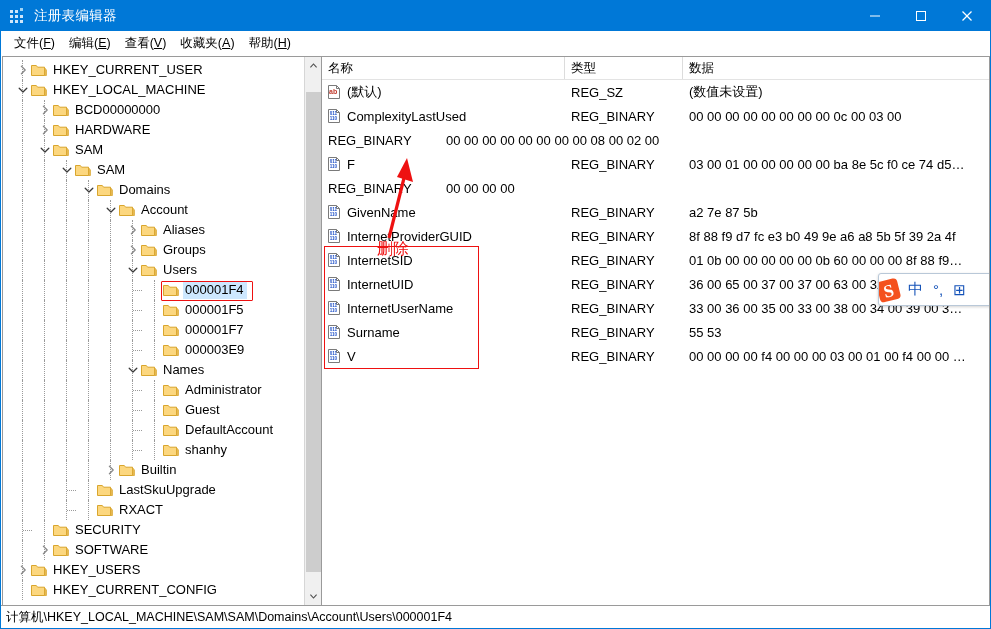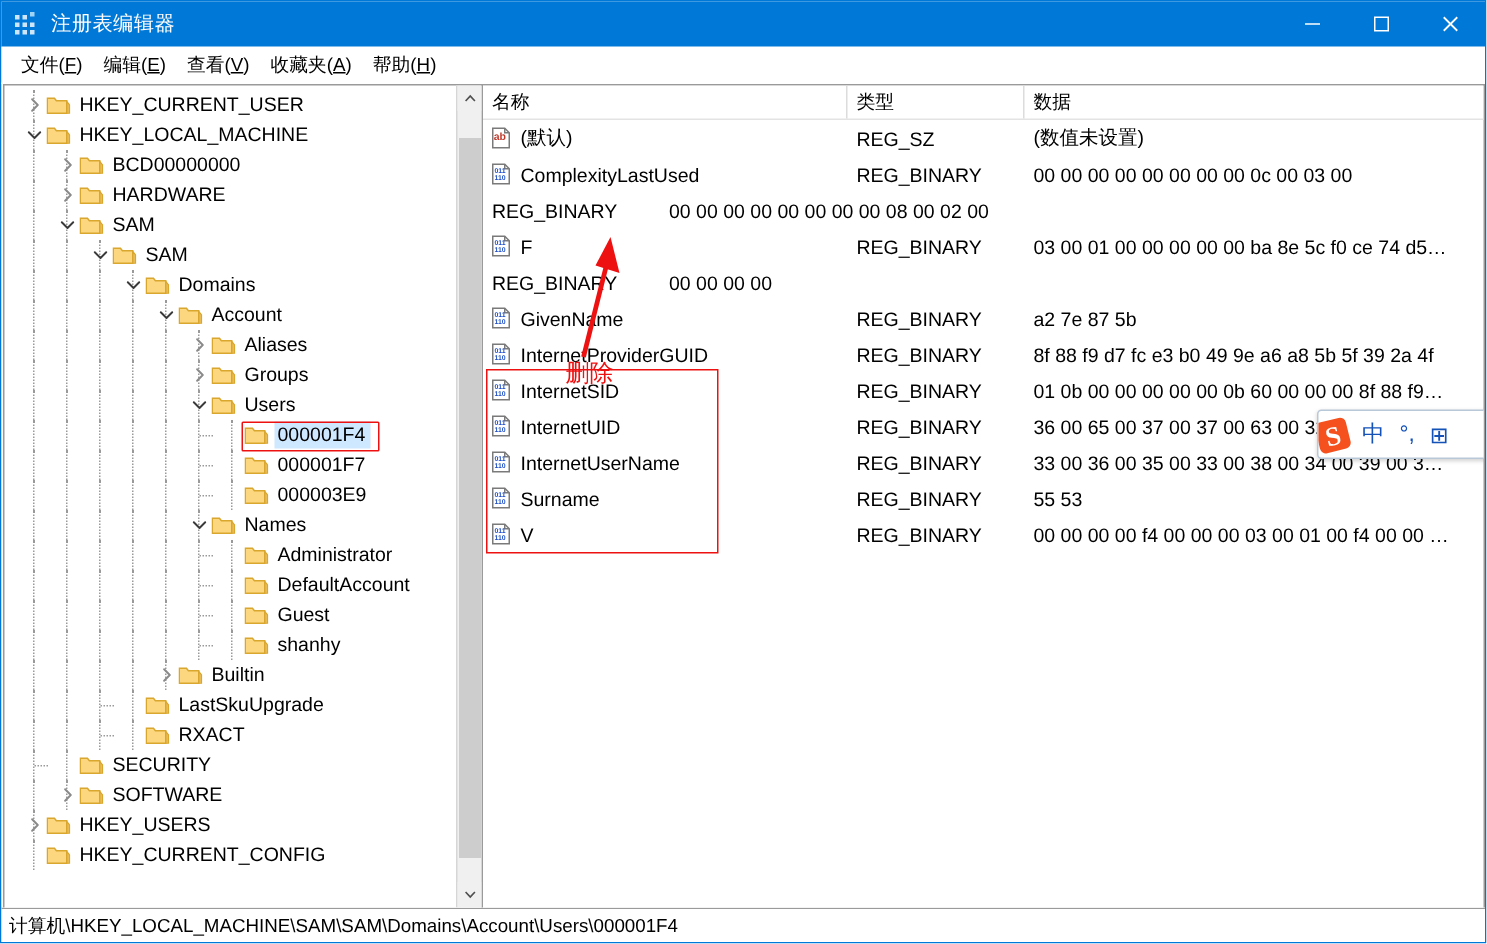--- a/index.html
+++ b/index.html
@@ -610,107 +610,107 @@
               <div class="elbow" style="left: 130px;"></div>
             </div>
             <div style="width: 144px; flex: 0 0 auto;"></div>
             <div class="twisty"></div>
             <div class="folder">
               <svg width="16" height="14" viewBox="0 0 16 14">
                 <path d="M0.5 2.5 L0.5 12.5 L13.5 12.5 L13.5 4.2 L6.6 4.2 L5.3 2.5 Z" fill="#fcd77f" stroke="#d9a62e" stroke-width="1"></path>
                 <path d="M13.5 4.6 L15.4 7.0 L15.4 12.5 L13.5 12.5 Z" fill="#e8bb55" stroke="#d9a62e" stroke-width=".8"></path>
               </svg>
             </div>
-            <div class="tlabel">000001F7</div>
+            <div class="tlabel">000001F5</div>
           </div>
           <div class="tnode">
             <div class="guides">
               <div class="guide" style="left: 19px;"></div>
               <div class="guide" style="left: 41px;"></div>
               <div class="guide" style="left: 63px;"></div>
               <div class="guide" style="left: 85px;"></div>
               <div class="guide" style="left: 107px;"></div>
               <div class="guide" style="left: 129px;"></div>
               <div class="guide" style="left: 151px;"></div>
               <div class="elbow" style="left: 130px;"></div>
             </div>
             <div style="width: 144px; flex: 0 0 auto;"></div>
             <div class="twisty"></div>
             <div class="folder">
               <svg width="16" height="14" viewBox="0 0 16 14">
                 <path d="M0.5 2.5 L0.5 12.5 L13.5 12.5 L13.5 4.2 L6.6 4.2 L5.3 2.5 Z" fill="#fcd77f" stroke="#d9a62e" stroke-width="1"></path>
                 <path d="M13.5 4.6 L15.4 7.0 L15.4 12.5 L13.5 12.5 Z" fill="#e8bb55" stroke="#d9a62e" stroke-width=".8"></path>
               </svg>
             </div>
-            <div class="tlabel">000003E9</div>
-          </div>
-          <div class="tnode">
-            <div class="guides">
-              <div class="guide" style="left: 19px;"></div>
-              <div class="guide" style="left: 41px;"></div>
-              <div class="guide" style="left: 63px;"></div>
-              <div class="guide" style="left: 85px;"></div>
-              <div class="guide" style="left: 107px;"></div>
-              <div class="guide" style="left: 129px;"></div>
-            </div>
-            <div style="width: 122px; flex: 0 0 auto;"></div>
-            <div class="twisty">
-              <svg width="10" height="10" viewBox="0 0 10 10">
-                <path d="M1.2 3.2 L5 7 L8.8 3.2" fill="none" stroke="#3a3a3a" stroke-width="1.3" stroke-linecap="round" stroke-linejoin="round"></path>
-              </svg>
-            </div>
-            <div class="folder">
-              <svg width="16" height="14" viewBox="0 0 16 14">
-                <path d="M0.5 2.5 L0.5 12.5 L13.5 12.5 L13.5 4.2 L6.6 4.2 L5.3 2.5 Z" fill="#fcd77f" stroke="#d9a62e" stroke-width="1"></path>
-                <path d="M13.5 4.6 L15.4 7.0 L15.4 12.5 L13.5 12.5 Z" fill="#e8bb55" stroke="#d9a62e" stroke-width=".8"></path>
-              </svg>
-            </div>
-            <div class="tlabel">Names</div>
+            <div class="tlabel">000001F7</div>
           </div>
           <div class="tnode">
             <div class="guides">
               <div class="guide" style="left: 19px;"></div>
               <div class="guide" style="left: 41px;"></div>
               <div class="guide" style="left: 63px;"></div>
               <div class="guide" style="left: 85px;"></div>
               <div class="guide" style="left: 107px;"></div>
               <div class="guide" style="left: 129px;"></div>
               <div class="guide" style="left: 151px;"></div>
               <div class="elbow" style="left: 130px;"></div>
             </div>
             <div style="width: 144px; flex: 0 0 auto;"></div>
             <div class="twisty"></div>
             <div class="folder">
               <svg width="16" height="14" viewBox="0 0 16 14">
                 <path d="M0.5 2.5 L0.5 12.5 L13.5 12.5 L13.5 4.2 L6.6 4.2 L5.3 2.5 Z" fill="#fcd77f" stroke="#d9a62e" stroke-width="1"></path>
                 <path d="M13.5 4.6 L15.4 7.0 L15.4 12.5 L13.5 12.5 Z" fill="#e8bb55" stroke="#d9a62e" stroke-width=".8"></path>
               </svg>
             </div>
-            <div class="tlabel">Administrator</div>
+            <div class="tlabel">000003E9</div>
+          </div>
+          <div class="tnode">
+            <div class="guides">
+              <div class="guide" style="left: 19px;"></div>
+              <div class="guide" style="left: 41px;"></div>
+              <div class="guide" style="left: 63px;"></div>
+              <div class="guide" style="left: 85px;"></div>
+              <div class="guide" style="left: 107px;"></div>
+              <div class="guide" style="left: 129px;"></div>
+            </div>
+            <div style="width: 122px; flex: 0 0 auto;"></div>
+            <div class="twisty">
+              <svg width="10" height="10" viewBox="0 0 10 10">
+                <path d="M1.2 3.2 L5 7 L8.8 3.2" fill="none" stroke="#3a3a3a" stroke-width="1.3" stroke-linecap="round" stroke-linejoin="round"></path>
+              </svg>
+            </div>
+            <div class="folder">
+              <svg width="16" height="14" viewBox="0 0 16 14">
+                <path d="M0.5 2.5 L0.5 12.5 L13.5 12.5 L13.5 4.2 L6.6 4.2 L5.3 2.5 Z" fill="#fcd77f" stroke="#d9a62e" stroke-width="1"></path>
+                <path d="M13.5 4.6 L15.4 7.0 L15.4 12.5 L13.5 12.5 Z" fill="#e8bb55" stroke="#d9a62e" stroke-width=".8"></path>
+              </svg>
+            </div>
+            <div class="tlabel">Names</div>
           </div>
           <div class="tnode">
             <div class="guides">
               <div class="guide" style="left: 19px;"></div>
               <div class="guide" style="left: 41px;"></div>
               <div class="guide" style="left: 63px;"></div>
               <div class="guide" style="left: 85px;"></div>
               <div class="guide" style="left: 107px;"></div>
               <div class="guide" style="left: 129px;"></div>
               <div class="guide" style="left: 151px;"></div>
               <div class="elbow" style="left: 130px;"></div>
             </div>
             <div style="width: 144px; flex: 0 0 auto;"></div>
             <div class="twisty"></div>
             <div class="folder">
               <svg width="16" height="14" viewBox="0 0 16 14">
                 <path d="M0.5 2.5 L0.5 12.5 L13.5 12.5 L13.5 4.2 L6.6 4.2 L5.3 2.5 Z" fill="#fcd77f" stroke="#d9a62e" stroke-width="1"></path>
                 <path d="M13.5 4.6 L15.4 7.0 L15.4 12.5 L13.5 12.5 Z" fill="#e8bb55" stroke="#d9a62e" stroke-width=".8"></path>
               </svg>
             </div>
-            <div class="tlabel">DefaultAccount</div>
+            <div class="tlabel">Administrator</div>
           </div>
           <div class="tnode">
             <div class="guides">
               <div class="guide" style="left: 19px;"></div>
               <div class="guide" style="left: 41px;"></div>
               <div class="guide" style="left: 63px;"></div>
               <div class="guide" style="left: 85px;"></div>
               <div class="guide" style="left: 107px;"></div>
               <div class="guide" style="left: 129px;"></div>
               <div class="guide" style="left: 151px;"></div>
@@ -718,20 +718,41 @@
             </div>
             <div style="width: 144px; flex: 0 0 auto;"></div>
             <div class="twisty"></div>
             <div class="folder">
               <svg width="16" height="14" viewBox="0 0 16 14">
                 <path d="M0.5 2.5 L0.5 12.5 L13.5 12.5 L13.5 4.2 L6.6 4.2 L5.3 2.5 Z" fill="#fcd77f" stroke="#d9a62e" stroke-width="1"></path>
                 <path d="M13.5 4.6 L15.4 7.0 L15.4 12.5 L13.5 12.5 Z" fill="#e8bb55" stroke="#d9a62e" stroke-width=".8"></path>
               </svg>
             </div>
             <div class="tlabel">Guest</div>
+          </div>
+          <div class="tnode">
+            <div class="guides">
+              <div class="guide" style="left: 19px;"></div>
+              <div class="guide" style="left: 41px;"></div>
+              <div class="guide" style="left: 63px;"></div>
+              <div class="guide" style="left: 85px;"></div>
+              <div class="guide" style="left: 107px;"></div>
+              <div class="guide" style="left: 129px;"></div>
+              <div class="guide" style="left: 151px;"></div>
+              <div class="elbow" style="left: 130px;"></div>
+            </div>
+            <div style="width: 144px; flex: 0 0 auto;"></div>
+            <div class="twisty"></div>
+            <div class="folder">
+              <svg width="16" height="14" viewBox="0 0 16 14">
+                <path d="M0.5 2.5 L0.5 12.5 L13.5 12.5 L13.5 4.2 L6.6 4.2 L5.3 2.5 Z" fill="#fcd77f" stroke="#d9a62e" stroke-width="1"></path>
+                <path d="M13.5 4.6 L15.4 7.0 L15.4 12.5 L13.5 12.5 Z" fill="#e8bb55" stroke="#d9a62e" stroke-width=".8"></path>
+              </svg>
+            </div>
+            <div class="tlabel">DefaultAccount</div>
           </div>
           <div class="tnode">
             <div class="guides">
               <div class="guide" style="left: 19px;"></div>
               <div class="guide" style="left: 41px;"></div>
               <div class="guide" style="left: 63px;"></div>
               <div class="guide" style="left: 85px;"></div>
               <div class="guide" style="left: 107px;"></div>
               <div class="guide" style="left: 129px;"></div>
               <div class="guide" style="left: 151px;"></div>

